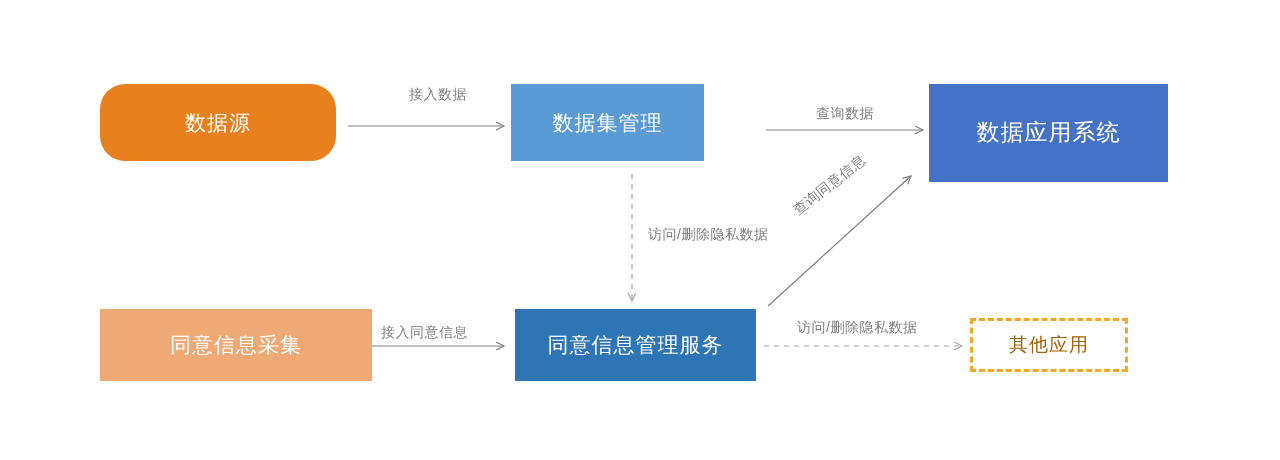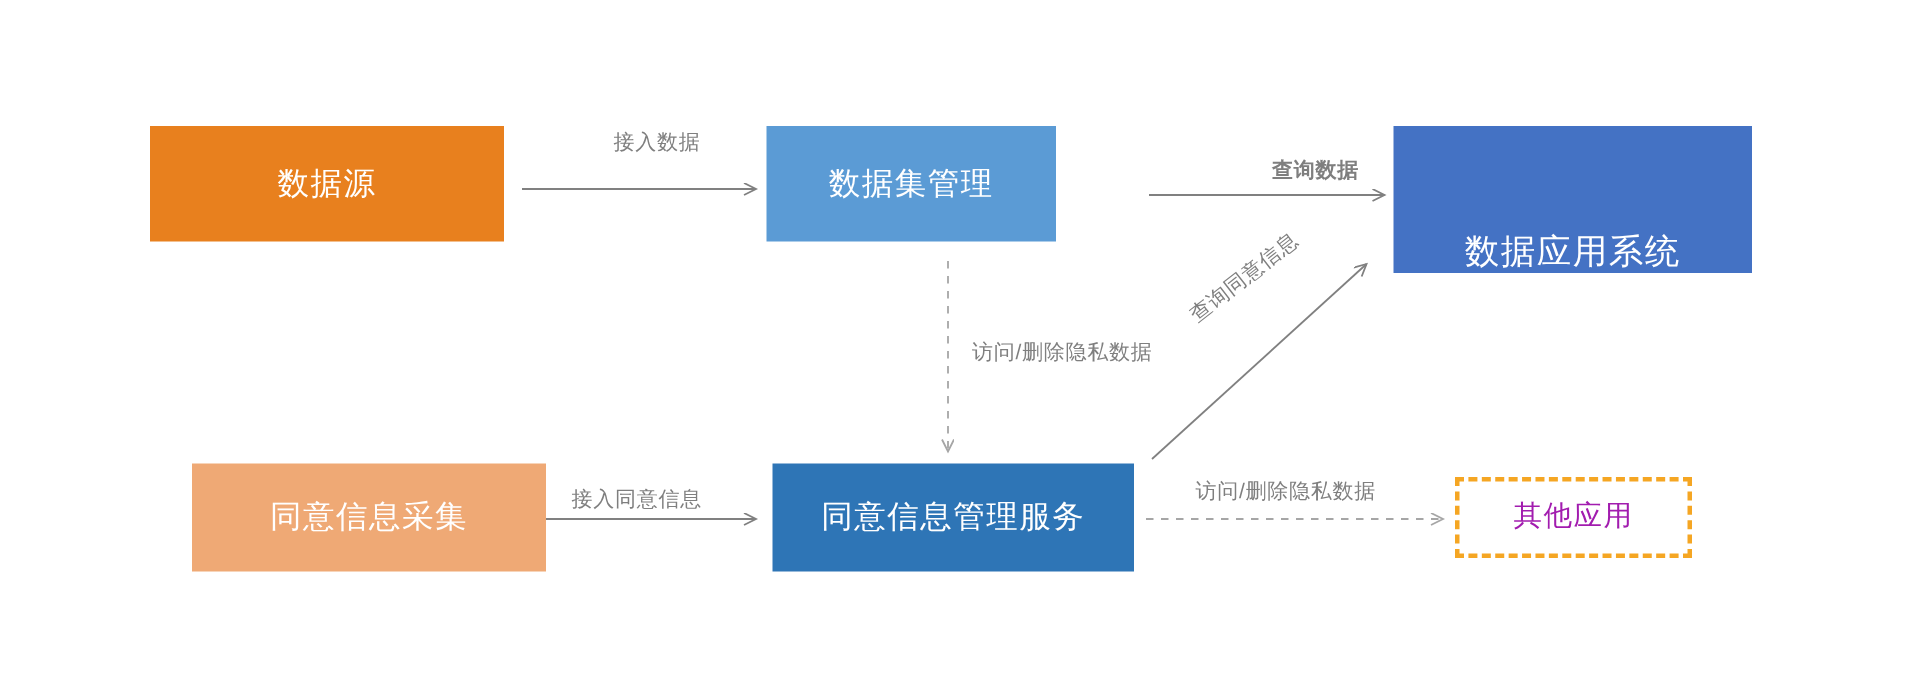--- a/index.html
+++ b/index.html
@@ -30,59 +30,58 @@
     letter-spacing: 1px;
     line-height: 1.2;
     white-space: nowrap;
     user-select: none;
   }
   .node-fill { color: #ffffff; }
 
   #node-data-source {
     left: 100px; top: 84px; width: 236px; height: 77px;
     background: #E8801E;
+    border-radius: 25px;
   }
   #node-dataset-mgmt {
     left: 511px; top: 84px; width: 193px; height: 77px;
     background: #5B9BD5;
   }
   #node-data-app {
     left: 929px; top: 84px; width: 239px; height: 98px;
     background: #4472C4;
     font-size: 23px;
-    align-items: flex-end;
   }
   #node-consent-collect {
-    left: 100px; top: 309px; width: 236px; height: 72px;
+    left: 100px; top: 309px; width: 272px; height: 72px;
     background: #EFA975;
-    margin-left: 28px;
   }
   #node-consent-service {
     left: 515px; top: 309px; width: 241px; height: 72px;
     background: #2E75B6;
   }
   #node-other-app {
     left: 970px; top: 318px; width: 158px; height: 54px;
     background: #ffffff;
     border: 3px dashed #F5A623;
-    color: #a21caf;
+    color: #a16207;
     font-size: 19px;
     text-align: center;
   }
 
   .edge-label {
     position: absolute;
     color: #7F7F7F;
     font-size: 14px;
     white-space: nowrap;
     user-select: none;
     letter-spacing: 0.5px;
   }
   #label-ingest-data   { left: 388px; top: 86px; margin-left: 21px; }
-  #label-query-data    { left: 848px; top: 105px; font-weight: bold; }
+  #label-query-data    { left: 816px; top: 105px; }
   #label-access-delete-priv-top { left: 648px; top: 226px; }
   #label-query-consent {
     left: 790px; top: 205px;
     transform: rotate(-38deg);
     transform-origin: left top;
   }
   #label-ingest-consent { left: 381px; top: 324px; }
   #label-access-delete-priv-bottom { left: 797px; top: 319px; }
 </style>
 </head>

